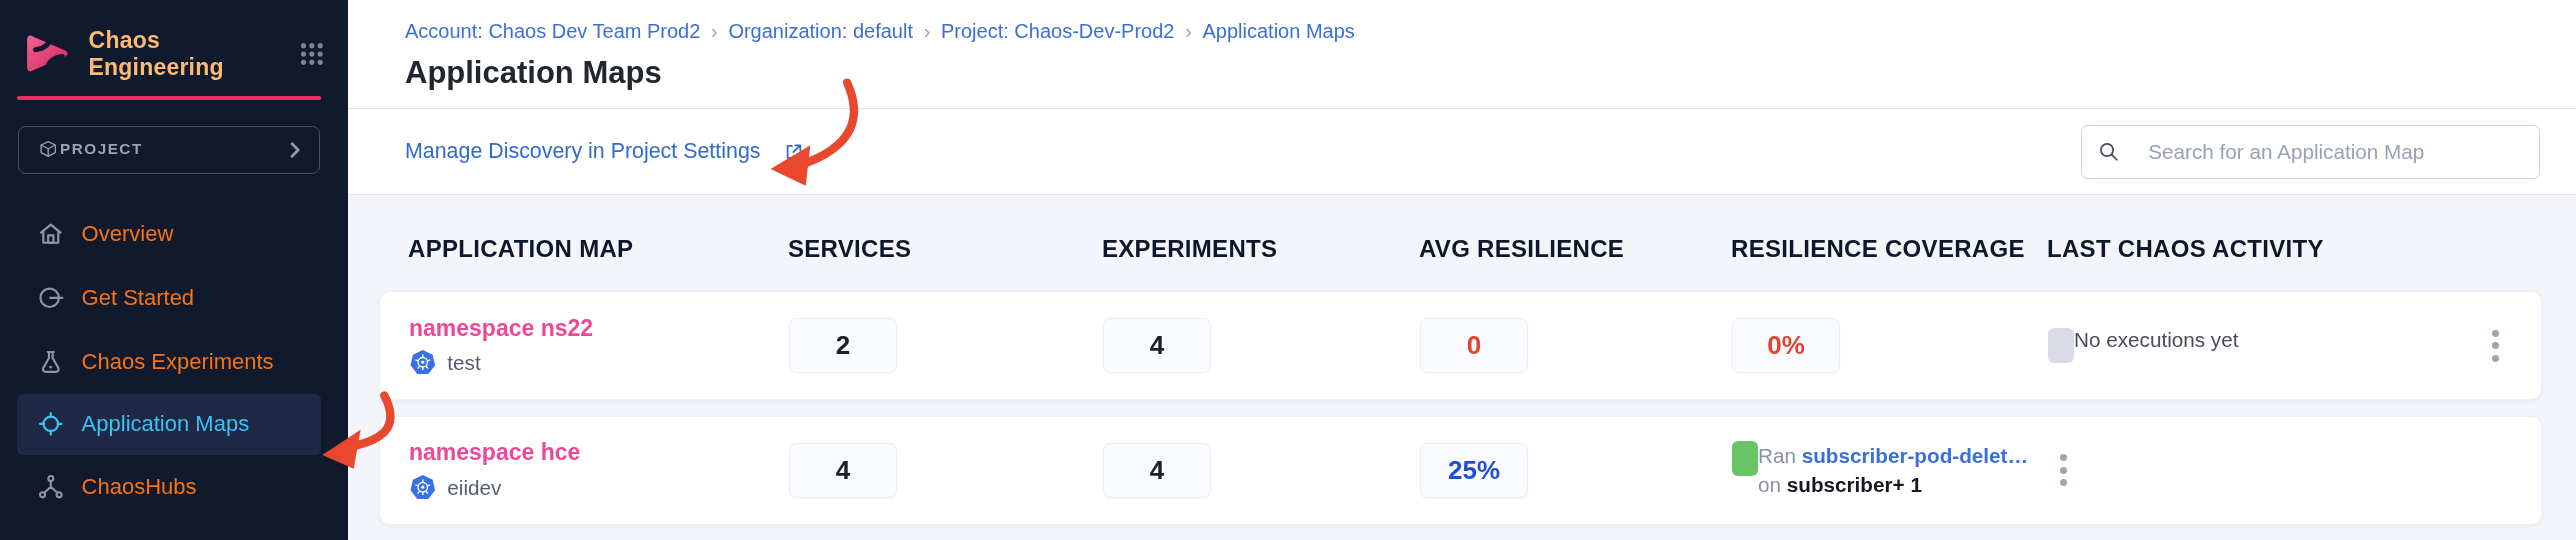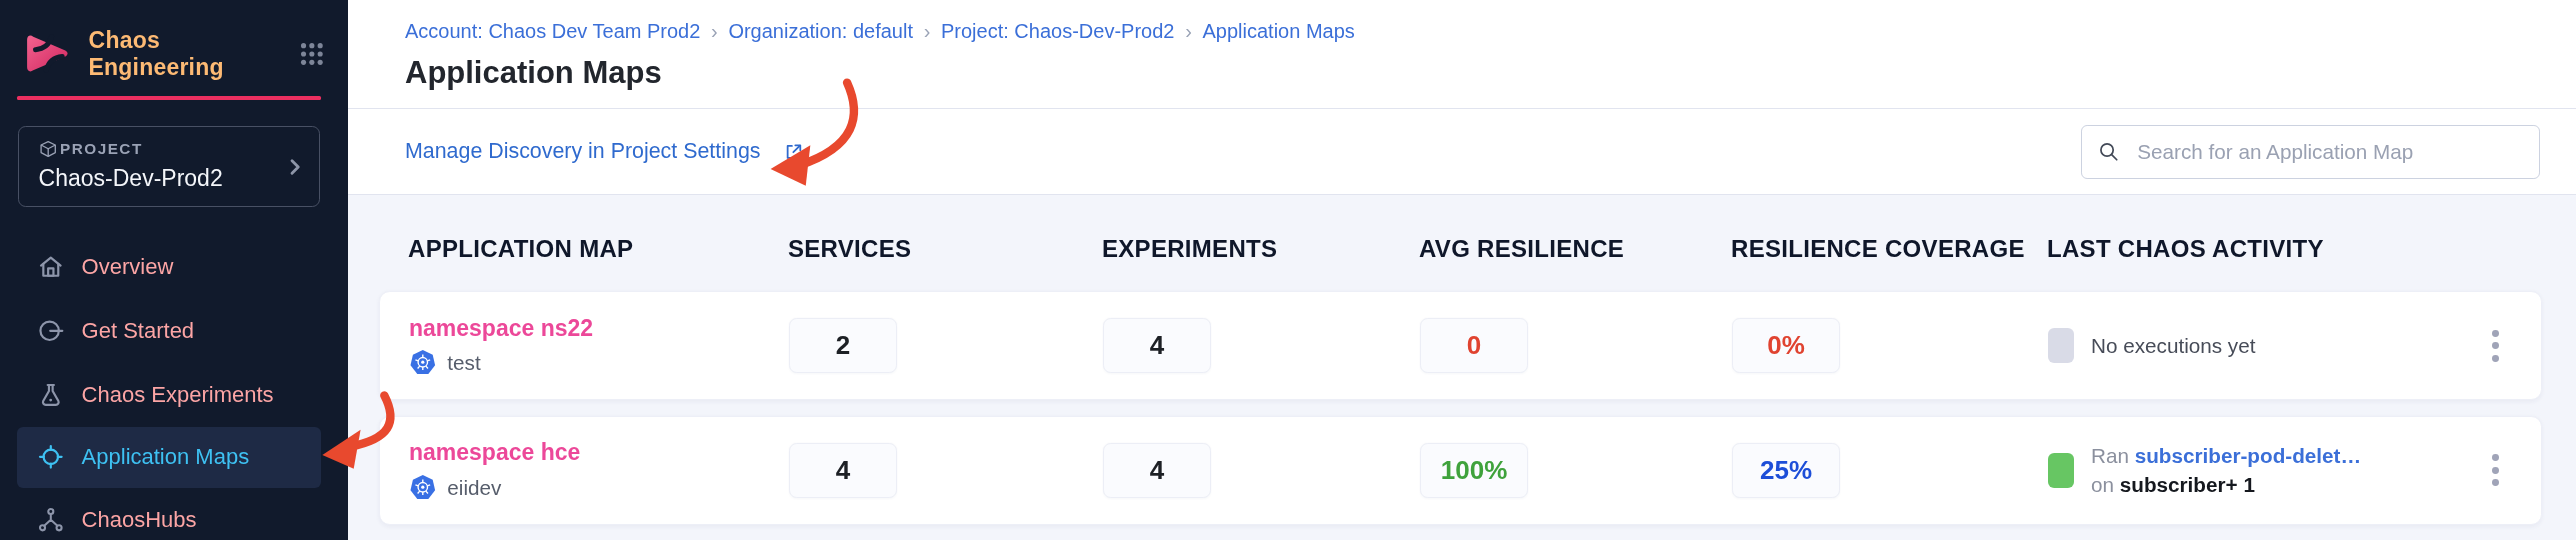--- a/index.html
+++ b/index.html
@@ -19,58 +19,58 @@
                   padding:13px 17px 14.5px 20px; position:relative; cursor:pointer; }
   .project-label-row { display:flex; align-items:center; gap:3px; }
   .project-label { color:#9aa2b5; font-size:15.3px; font-weight:700; letter-spacing:1.5px; }
   .project-name { color:#f4f6fa; font-size:23px; margin-top:6.1px; }
   .project-chevron { position:absolute; right:13.8px; top:50%; transform:translateY(-50%); }
 
   .nav { margin-top:27.6px; }
   .nav-item { height:64px; display:flex; align-items:center; margin:0 27px 0 17px;
               padding-left:20px; border-radius:6.1px; cursor:pointer; }
   .nav-item .nav-icon { width:27.6px; height:27.6px; flex:0 0 27.6px; color:#8d95aa; }
-  .nav-item .nav-label { margin-left:17px; font-size:22px; color:#fca5a5; }
+  .nav-item .nav-label { margin-left:17px; font-size:22px; color:#f97316; }
   .nav-item.active { height:61px; }
   .nav-item.active .nav-label { font-weight:500; }
 
   
   .main { flex:1; display:flex; flex-direction:column; background:#ffffff; }
   .main-header { height:111px; border-bottom:1.5px solid #e1e4ef; padding:20px 0 0 57px; }
   .breadcrumb { display:flex; align-items:center; font-size:20px; }
   .crumb { color:#3b6fd8; cursor:pointer; }
   .crumb-sep { color:#9aa3b6; margin:0 10.7px; font-size:20px; }
   .page-title { margin-top:12.2px; font-size:31px; font-weight:700; color:#22262d; }
 
   .toolbar { height:88px; border-bottom:1.5px solid #e1e4ef; display:flex; align-items:center;
              padding:0 36px 0 57px; background:#ffffff; }
   .manage-link { display:flex; align-items:center; gap:23px; cursor:pointer; }
   .manage-link-text { font-size:21.4px; color:#2f6ace; }
   .search-box { margin-left:auto; width:459px; height:54px; border:1.5px solid #ccd2e0; border-radius:6.1px;
-                background:#ffffff; display:flex; align-items:center; padding:0 15.3px; gap:17px; }
+                background:#ffffff; display:flex; align-items:center; padding:0 15.3px; gap:28px; }
   .search-input { border:none; outline:none; flex:1; font-size:20.7px; color:#333a46; background:transparent;
                   font-family:"Liberation Sans","DejaVu Sans",sans-serif; }
   .search-input::placeholder { color:#9aa1b2; }
 
   .table-area { flex:1; background:#f3f5fb; padding:0 34px 0 31px; }
   .thead, .row-card { display:grid;
       grid-template-columns:380px 314px 317px 312px 316px 1fr 61px;
       align-items:center; padding-left:29px; }
   .thead { height:96px; padding-top:10.7px; }
   .th { font-size:24px; font-weight:700; color:#0f172a; letter-spacing:0.3px; }
   .row-card { background:#ffffff; height:109px; border-radius:10.7px; border:0.8px solid #edeff7;
               box-shadow:0 1.5px 4.6px rgba(30,40,90,.05); margin-bottom:15.3px; }
   .map-name { font-size:23px; font-weight:700; color:#ec4899; cursor:pointer; }
   .map-sub { display:flex; align-items:center; gap:10.7px; margin-top:7.7px; }
   .map-infra { font-size:20.7px; color:#565d6b; }
   .badge { width:108px; height:55px; background:#fafbfe; border:1.5px solid #eceef6; border-radius:7.7px;
            display:flex; align-items:center; justify-content:center;
            box-shadow:0 0.8px 2.3px rgba(30,40,90,.04); }
   .badge-num { font-size:26px; font-weight:700; color:#1d2025; }
-  .activity { display:flex; align-items:center; gap:17px; }
+  .activity { display:flex; }
   .status-square { width:26px; height:35px; border-radius:6.1px; flex:0 0 26px; }
   .activity-text { font-size:20.7px; color:#474c58; font-weight:500; }
   .activity-lines { line-height:29px; font-size:20.7px; }
   .muted { color:#8b909e; }
   .exp-link { color:#3b6fd8; font-weight:700; cursor:pointer; }
   .target-name { color:#15181e; font-weight:700; }
   .kebab { display:flex; flex-direction:column; gap:5.4px; align-items:center; justify-content:center;
            width:31px; cursor:pointer; }
   .kebab span { width:6.9px; height:6.9px; border-radius:50%; background:#a0a4b8; }
 
@@ -113,21 +113,20 @@
 
     <div class="project-card">
       <div class="project-label-row">
         <svg width="18.4" height="18.4" viewBox="0 0 22 20" fill="none" stroke="#99a1b4" stroke-width="1.6" stroke-linejoin="round">
           <path d="M11 1 L19.5 5 V14 L11 18.5 L2.5 14 V5 Z"></path>
           <path d="M2.5 5 L11 9.5 L19.5 5"></path>
           <path d="M11 9.5 V18.5"></path>
         </svg>
         <span class="project-label">PROJECT</span>
       </div>
-      <div class="project-name">Chaos-Dev-Prod2</div>
       <svg class="project-chevron" width="21.4" height="21.4" viewBox="0 0 24 24" fill="none" stroke="#8d95a8" stroke-width="3.2" stroke-linecap="round" stroke-linejoin="round">
         <polyline points="9,5 16,12 9,19"></polyline>
       </svg>
     </div>
 
     <nav class="nav">
       <div class="nav-item">
         <svg class="nav-icon" viewBox="0 0 24 24" fill="none" stroke="currentColor" stroke-width="1.9" stroke-linecap="round" stroke-linejoin="round">
           <path d="M3.5 11 L12 4 L20.5 11"></path>
             <path d="M5.5 9.5 V19.8 H18.5 V9.5"></path>
@@ -283,25 +282,20 @@
               <span class="badge-num">4</span>
             </div>
           </div>
         <div>
             <div class="badge">
               <span class="badge-num">4</span>
             </div>
           </div>
         <div>
             <div class="badge">
-              <span class="badge-num" style="color: rgb(63, 162, 60);">100%</span>
-            </div>
-          </div>
-        <div>
-            <div class="badge">
               <span class="badge-num" style="color: #1d4ed8;">25%</span>
             </div>
           </div>
         <div>
           <div class="activity">
             <div class="status-square" style="background: rgb(103, 198, 99);"></div>
             <div class="activity-lines">
               <div>
                 <span class="muted">Ran</span>
                 <span class="exp-link">subscriber-pod-delet…</span>

